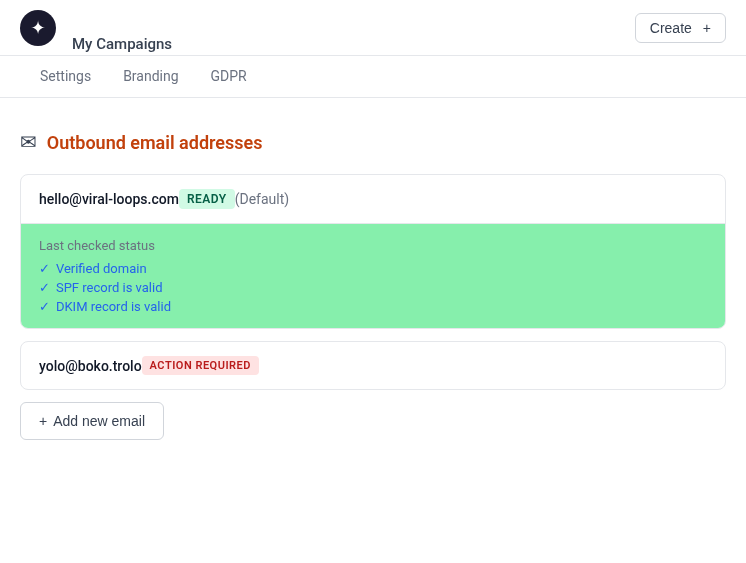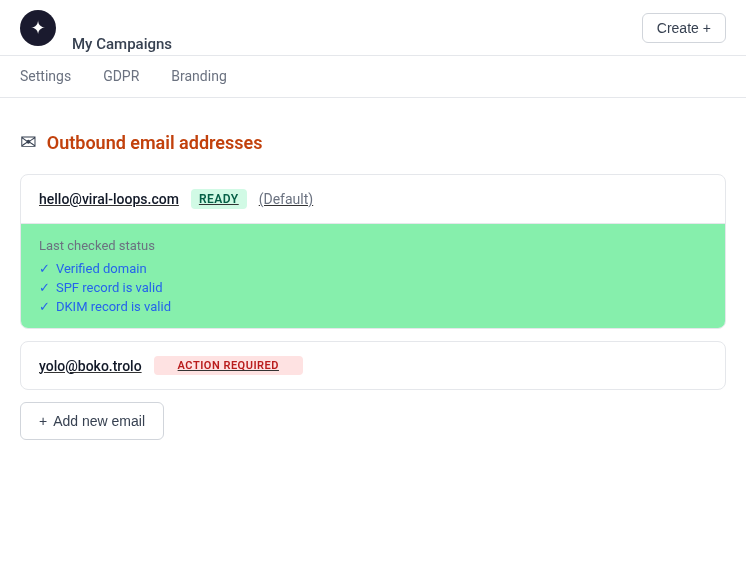--- a/index.html
+++ b/index.html
@@ -43,21 +43,21 @@
     }
     .create-btn {
       border: 1px solid #d1d5db;
       background: #fff;
       border-radius: 6px;
       padding: 6px 14px;
       font-size: 14px;
       cursor: pointer;
       display: flex;
       align-items: center;
-      gap: 4px;
+      gap: 11px;
       color: #374151;
     }
 
     
     .subnav {
       display: flex;
       padding: 0 20px;
       border-bottom: 1px solid #e5e7eb;
     }
     .tab {
@@ -66,21 +66,21 @@
       color: #6b7280;
       cursor: pointer;
       border-bottom: 2px solid transparent;
       margin-bottom: -1px;
     }
     .tab.active {
       color: #111827;
       border-bottom: 2px solid #111827;
       font-weight: 500;
     }
-    .tab:first-child { padding-left: 0; }
+    .tab:first-child { padding-left: 0; margin-left: 20px; }
 
     
     .main {
       padding: 32px 20px;
     }
 
     
     .section-header {
       display: flex;
       align-items: center;
@@ -101,43 +101,42 @@
     .email-card {
       border: 1px solid #e5e7eb;
       border-radius: 8px;
       margin-bottom: 12px;
       overflow: hidden;
     }
     .email-card-header {
       display: flex;
       align-items: center;
       padding: 14px 18px;
-      gap: 12px;
-      text-decoration: underline;
+      gap: 0;
     }
     .email-address {
       font-size: 14px;
       color: #111827;
       font-weight: 500;
     }
     .badge-ready {
       background: #d1fae5;
       color: #065f46;
       font-size: 12px;
       font-weight: 600;
       padding: 3px 8px;
       border-radius: 4px;
       letter-spacing: 0.5px;
     }
     .badge-action {
       background: #fee2e2;
       color: #b91c1c;
       font-size: 11px;
       font-weight: 600;
-      padding: 3px 24px;
+      padding: 3px 8px;
       border-radius: 4px;
       letter-spacing: 0.5px;
     }
     .default-label {
       font-size: 14px;
       color: #6b7280;
     }
 
     
     .email-card-details {
@@ -188,22 +187,22 @@
   </div>
   <span class="nav-title">My Campaigns</span>
   <button class="create-btn">
     <span>Create</span>
     <span>+</span>
   </button>
 </nav>
 
 <div class="subnav">
   <div class="tab">Settings</div>
+  <div class="tab">Branding</div>
   <div class="tab">GDPR</div>
-  <div class="tab">Branding</div>
 </div>
 
 <div class="main">
 
   <div class="section-header">
     <span class="email-icon">✉</span>
     <h2 class="section-title">Outbound email addresses</h2>
   </div>
 
   <div class="email-card">

